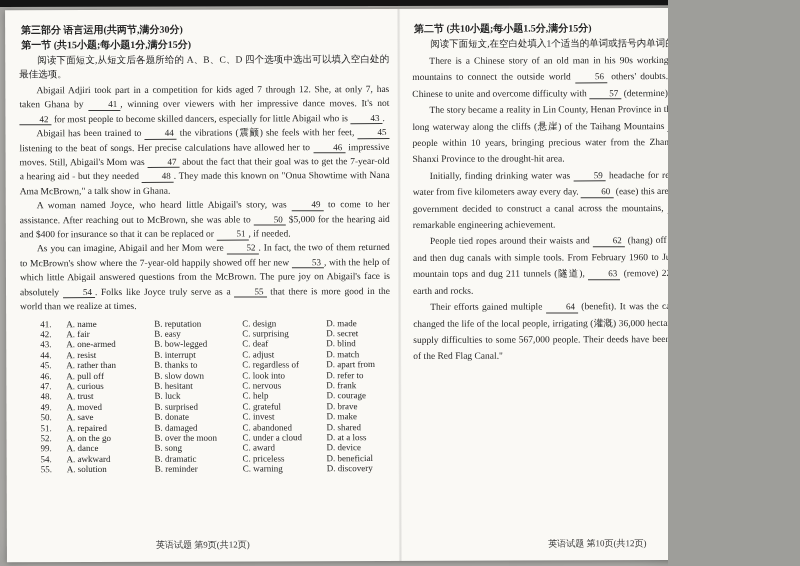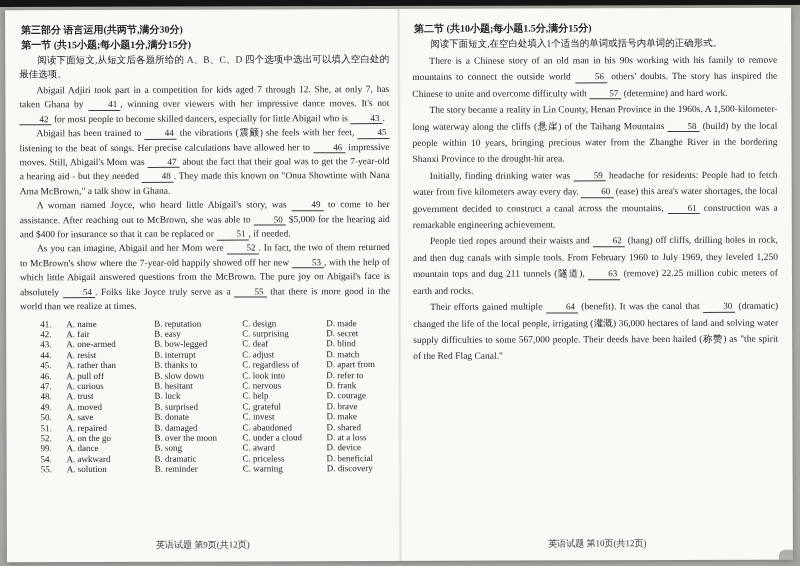--- a/index.html
+++ b/index.html
@@ -1,17 +1,17 @@
 <!DOCTYPE html>
 <html><head>
 <meta charset="utf-8">
 <style>
   html,body{margin:0;padding:0;background:#9e9e9a;}
   .viewport{
-    position:relative;width:800px;height:566px;overflow:hidden;
+    position:relative;width:668px;height:566px;overflow:hidden;
     background:#bab9b5;
     font-family:"Liberation Serif","DejaVu Serif",serif;color:#262626;
     box-shadow:inset 0 0 40px rgba(0,0,0,.18);
   }
   .scan-edge-top{position:absolute;top:0;left:0;width:100%;height:7px;background:#141414;z-index:5;transform:rotate(-.15deg);transform-origin:left top;}
   .sheet{
     position:absolute;left:6px;top:9px;width:786px;height:552px;
     background:#faf9f5;box-shadow:0 1px 6px rgba(0,0,0,.35);
     transform:rotate(-.2deg);transform-origin:center;
   }

